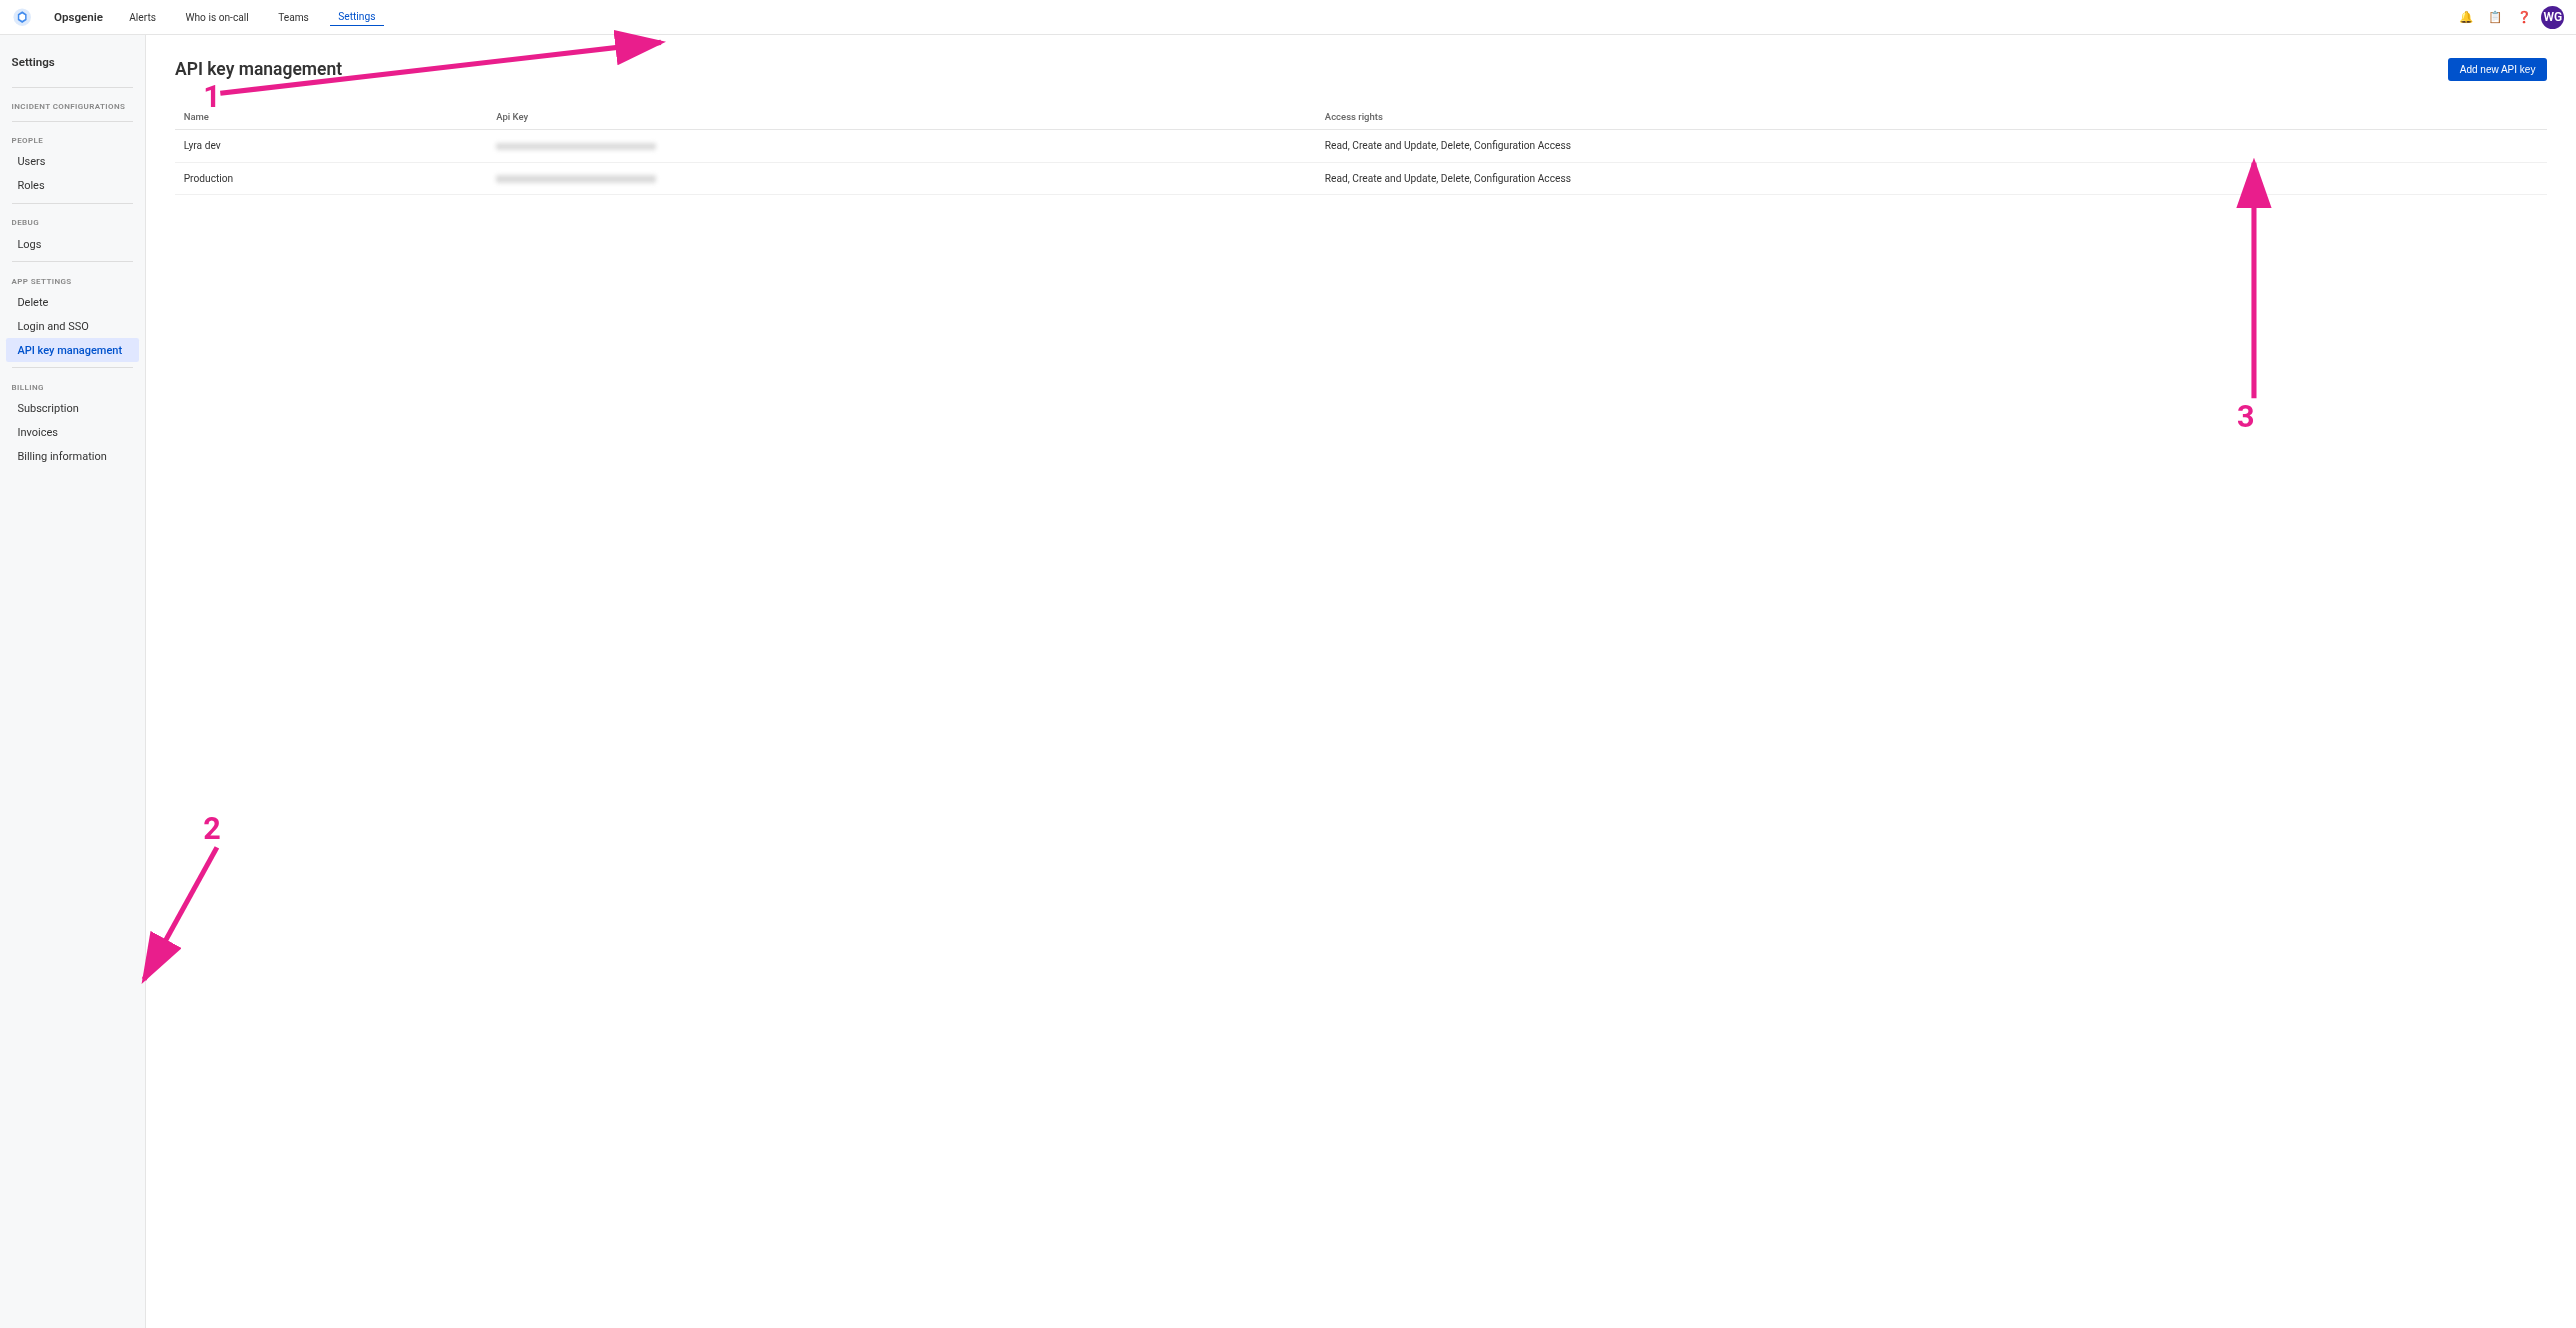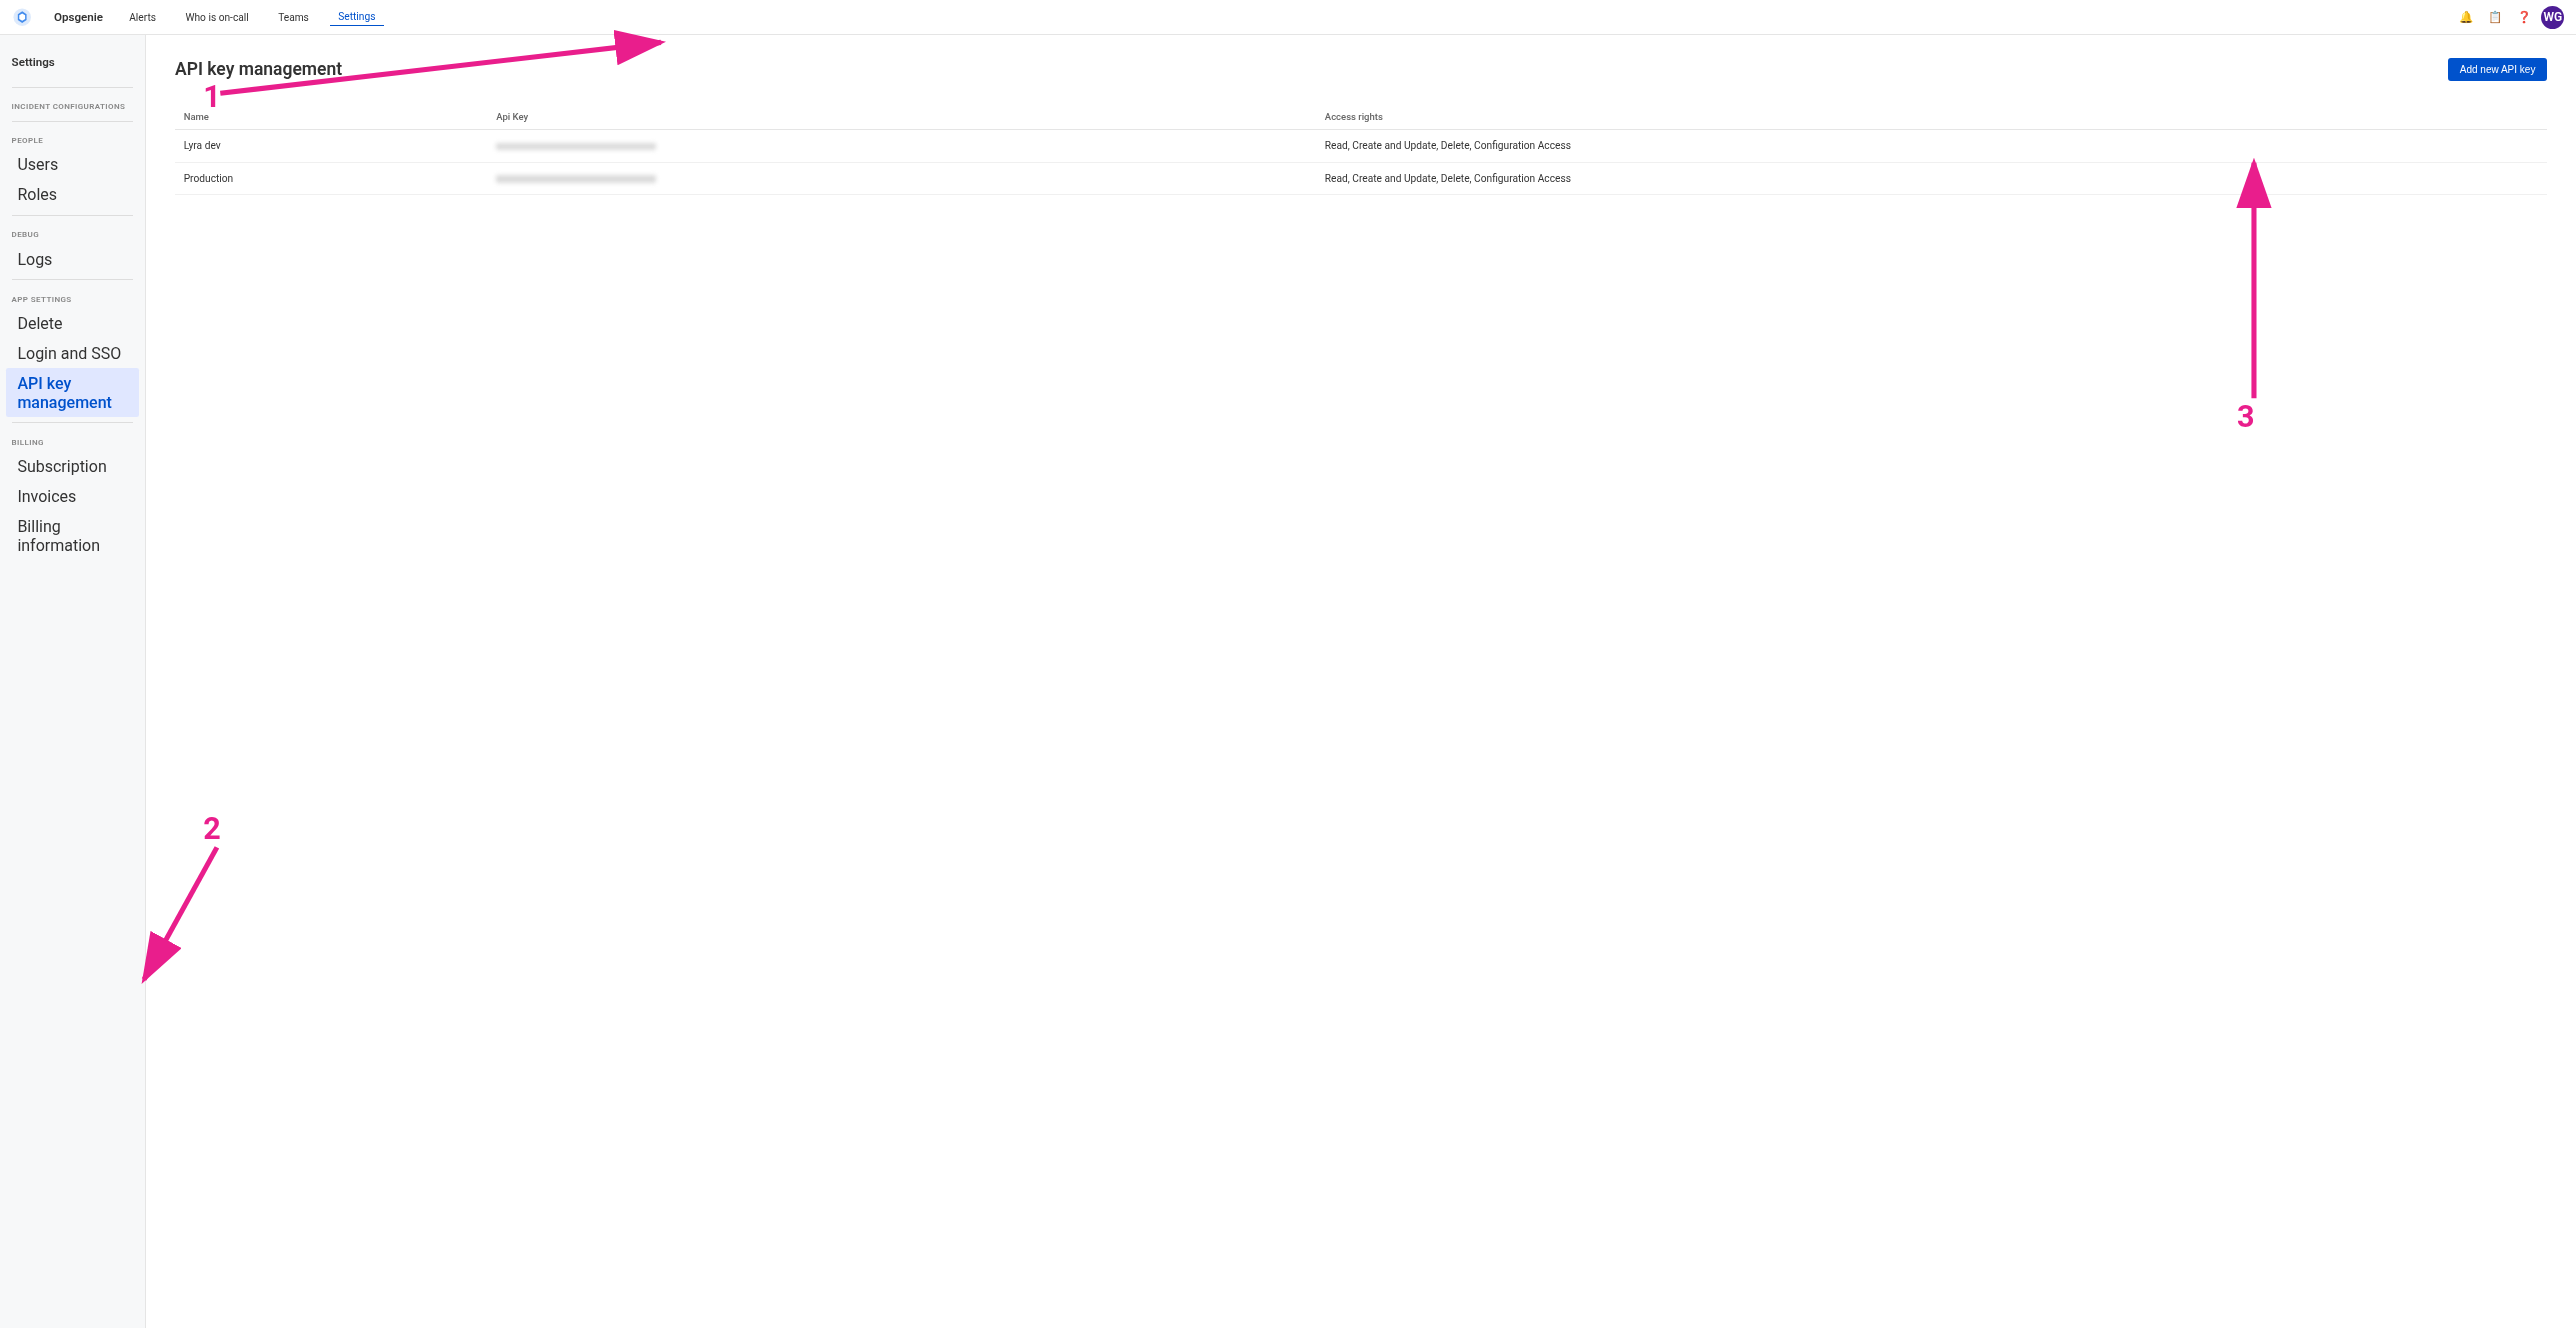--- a/index.html
+++ b/index.html
@@ -112,21 +112,21 @@
       font-weight: 600;
       color: #888;
       text-transform: uppercase;
       letter-spacing: 0.4px;
     }
     .sidebar-item {
       display: block;
       padding: 5.1px 11.6px;
       cursor: pointer;
       color: #333;
-      font-size: 16px;
+      font-size: 11px;
       text-decoration: none;
       border-radius: 2.2px;
       margin: 0.7px 5.8px;
     }
     .sidebar-item.active {
       background: #e0e7ff;
       color: #0052cc;
       font-weight: 500;
     }
 

